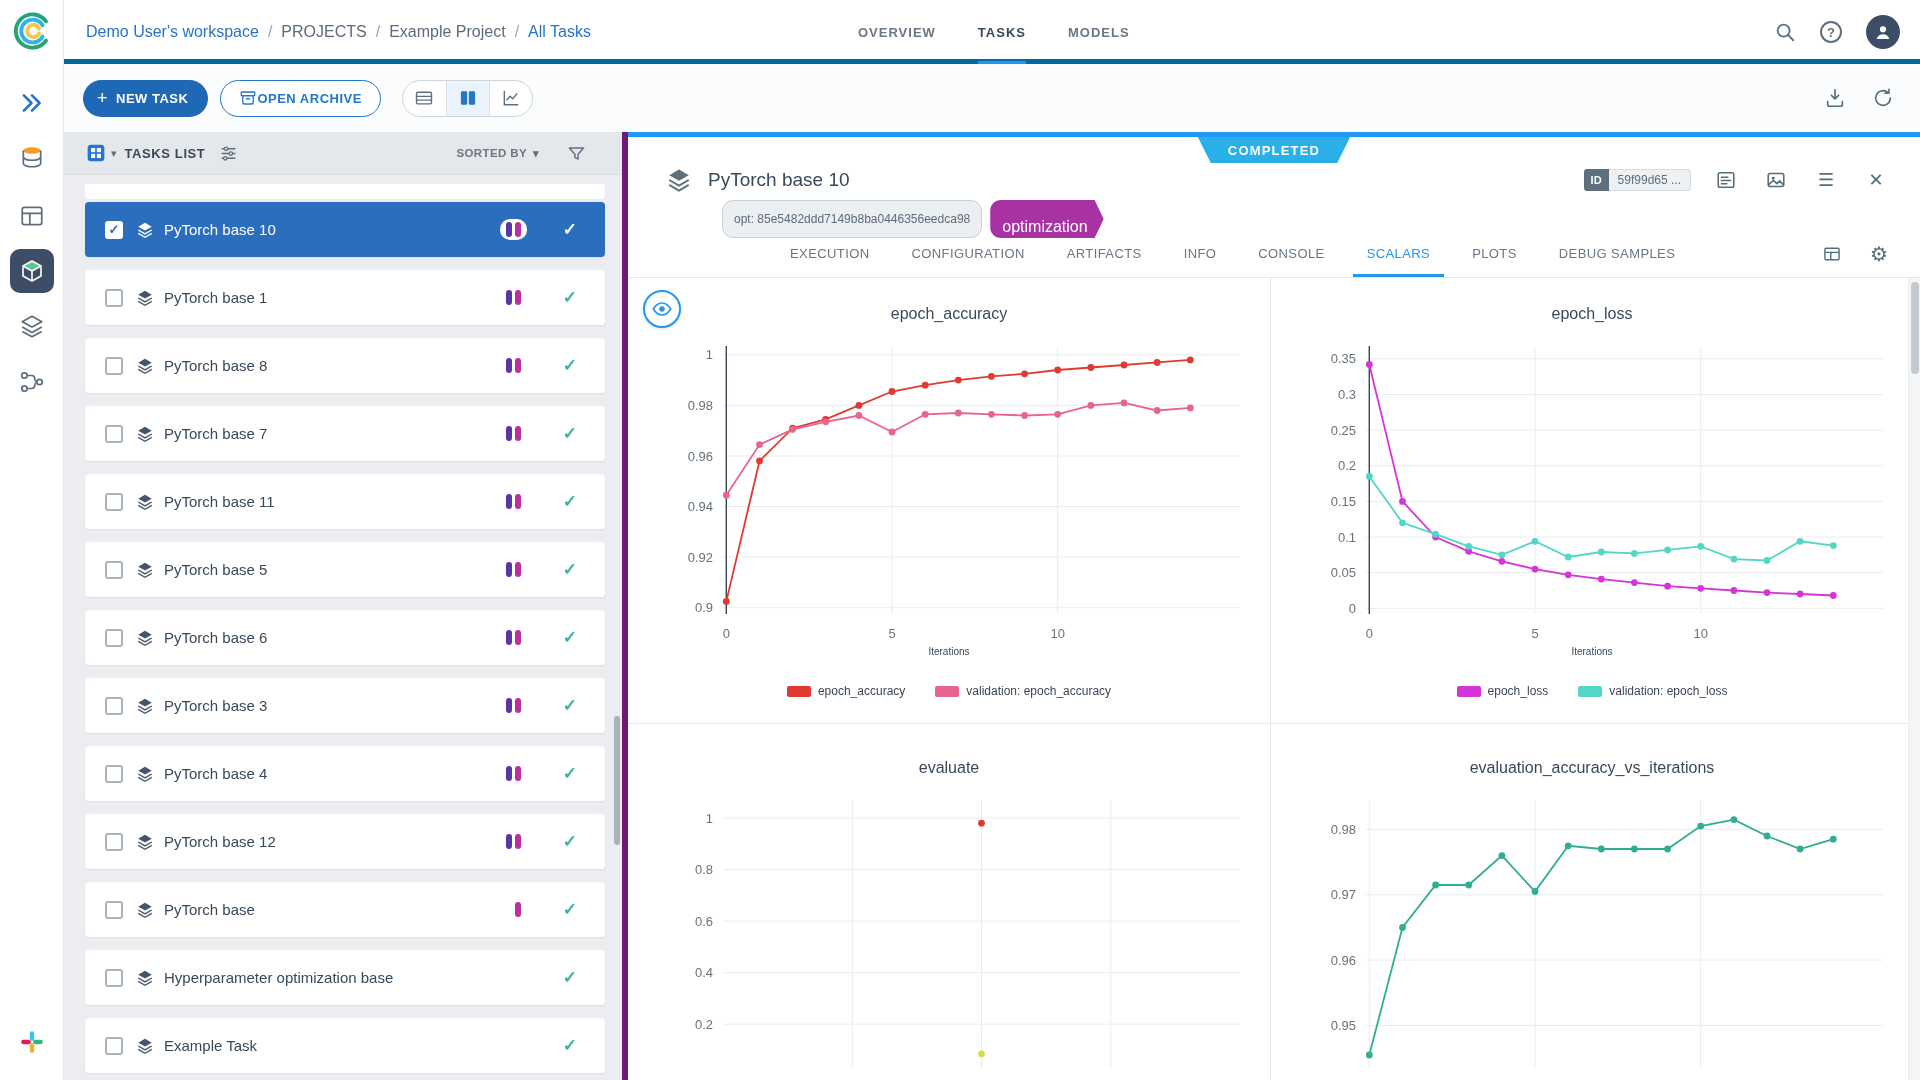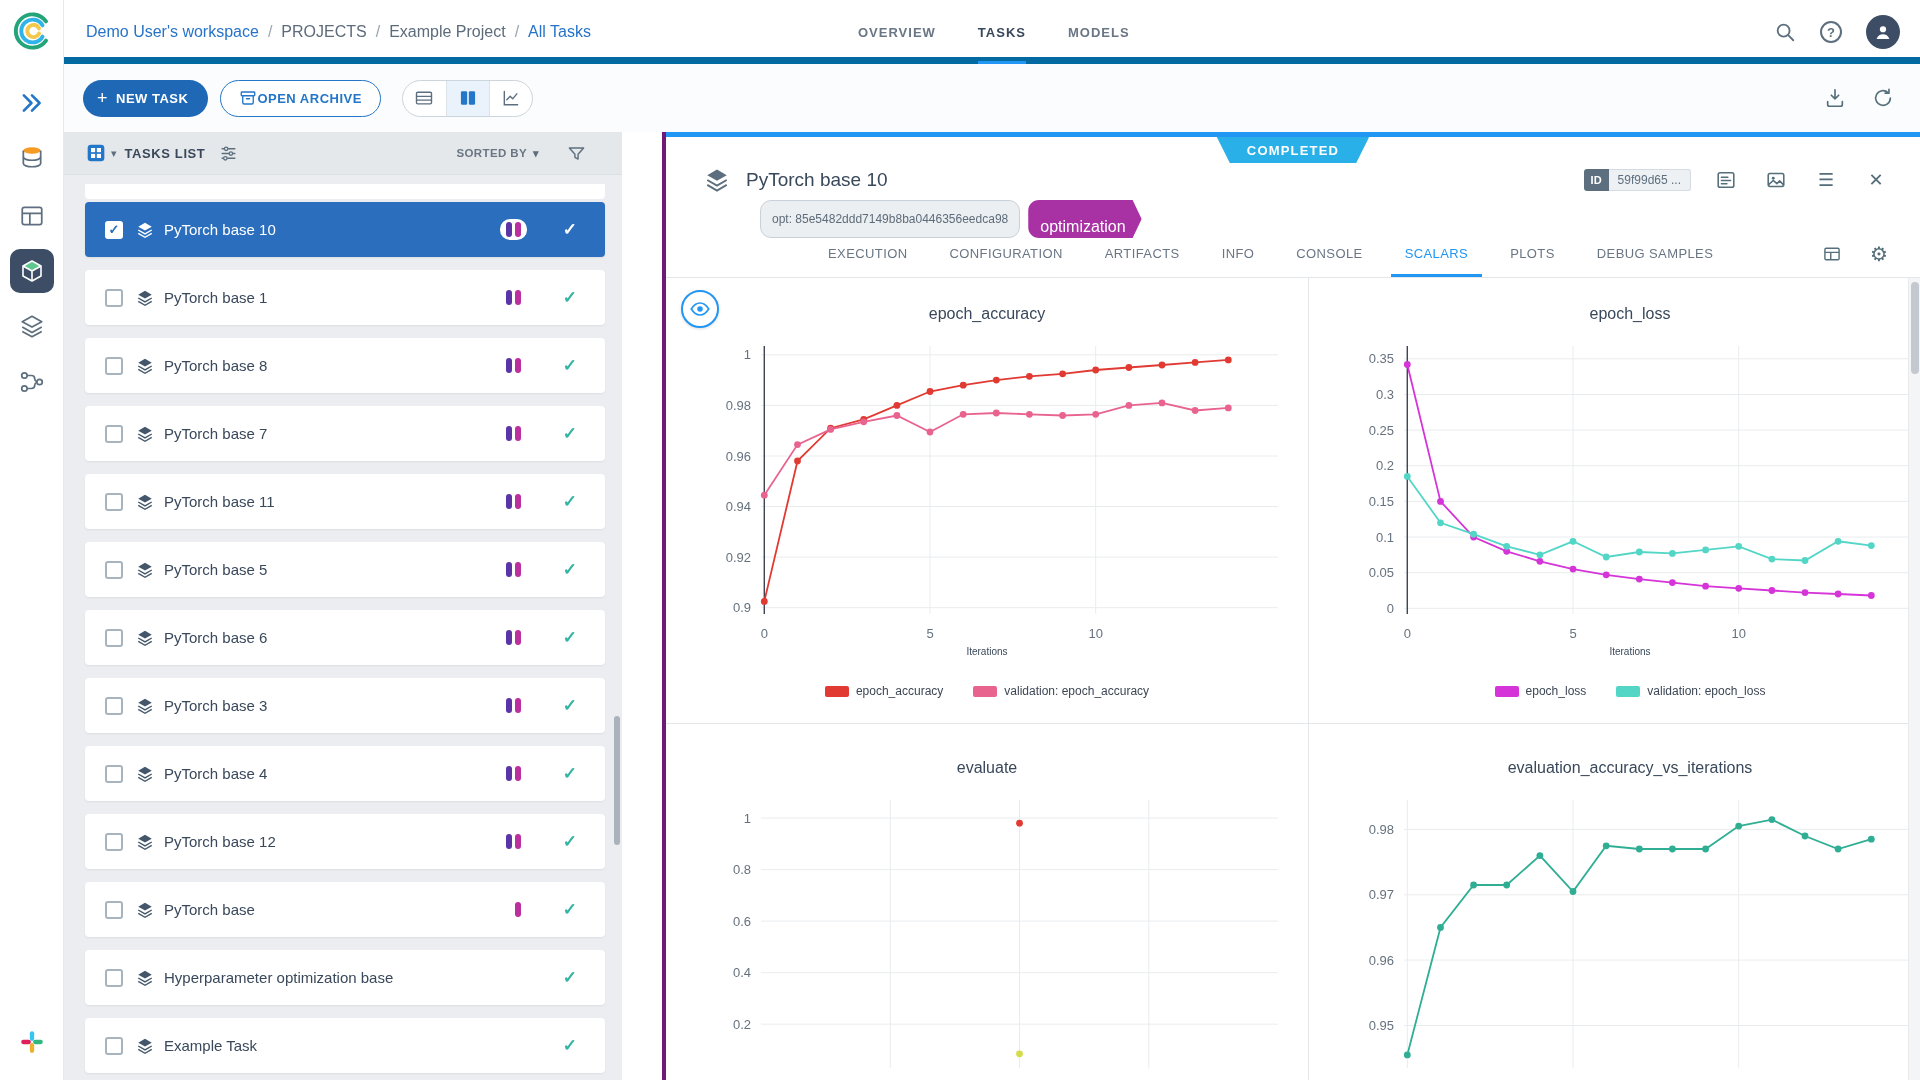--- a/index.html
+++ b/index.html
@@ -11,21 +11,21 @@
   .rail { position:absolute; left:0; top:0; width:64px; height:1080px; background:#fff;
     border-right:1px solid #e6e9ec; z-index:30; }
   .rail-item { position:absolute; left:50%; transform:translateX(-50%); display:flex;
     align-items:center; justify-content:center; cursor:pointer; }
   .rail-logo { top:10px; width:42px; height:42px; }
   .ri { width:26px; height:26px; color:#5d6f7e; }
   .rail-sel { width:44px; height:44px; background:#3d4d66; border-radius:10px; }
 
   
   .topbar { position:absolute; left:64px; top:0; width:1856px; height:64px; background:#fff;
-    border-bottom:7px solid #0369a1; }
+    border-bottom:5px solid #0369a1; }
   .breadcrumb { position:absolute; left:22px; top:0; height:64px; display:flex; align-items:center;
     gap:9px; font-size:16px; }
   .bc-link { color:#2773c9; cursor:pointer; }
   .bc-plain { color:#5d6b7a; }
   .bc-sep { color:#9aa6b0; }
   .top-tabs { position:absolute; left:794px; top:0; height:64px; display:flex; gap:42px; }
   .top-tab { display:flex; align-items:center; font-size:13px; font-weight:bold; letter-spacing:1px;
     color:#6a7684; border-bottom:3px solid transparent; padding-top:3px; cursor:pointer; }
   .top-tab.active { color:#39485a; border-bottom-color:#2196f3; }
   .top-right { position:absolute; right:20px; top:0; height:64px; display:flex; align-items:center; gap:24px; }
@@ -83,21 +83,21 @@
   .badge2 .b1 { background:#5b34a6; }
   .badge2 .b2 { background:#bc2f9f; }
   .badge2.none { visibility:hidden; }
   .row-check { font-size:17px; font-weight:bold; color:#35b3a3; flex:none; }
   .selected .row-check { color:#fff; }
   .lp-scroll { position:absolute; right:2px; top:584px; width:6px; height:129px; background:#aab3bb;
     border-radius:3px; cursor:pointer; }
 
   
   .detail { position:absolute; left:622px; top:132px; right:0; bottom:0; background:#fff;
-    border-left:4px solid #701a75;margin-left:40px; }
+    border-left:6px solid #701a75; }
   .d-accent { position:absolute; top:0; left:0; right:0; height:5px; background:#2196f3; }
   .ribbon { position:absolute; top:5px; left:50%; transform:translateX(-50%); height:26px;
     background:#29b0e8; color:#fff; font-size:13px; font-weight:bold; letter-spacing:1.2px;
     display:flex; align-items:center; padding:0 30px;
     clip-path:polygon(0 0,100% 0,calc(100% - 13px) 100%,13px 100%); }
   .d-header { position:absolute; top:24px; left:0; right:0; height:48px; display:flex;
     align-items:center; padding:0 33px 0 38px; }
   .d-task-icon { color:#5d6f7e; display:flex; }
   .d-title { font-size:19px; color:#39485a; margin-left:16px; }
   .d-spacer { flex:1; }

